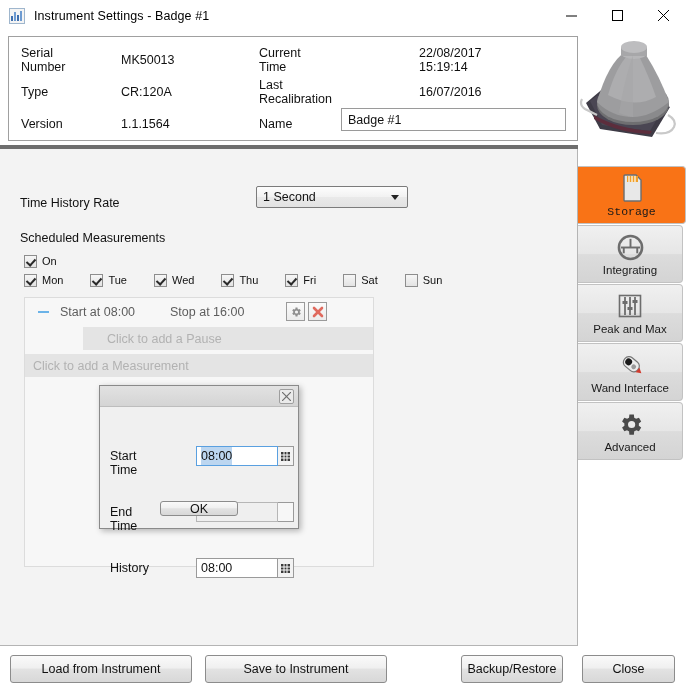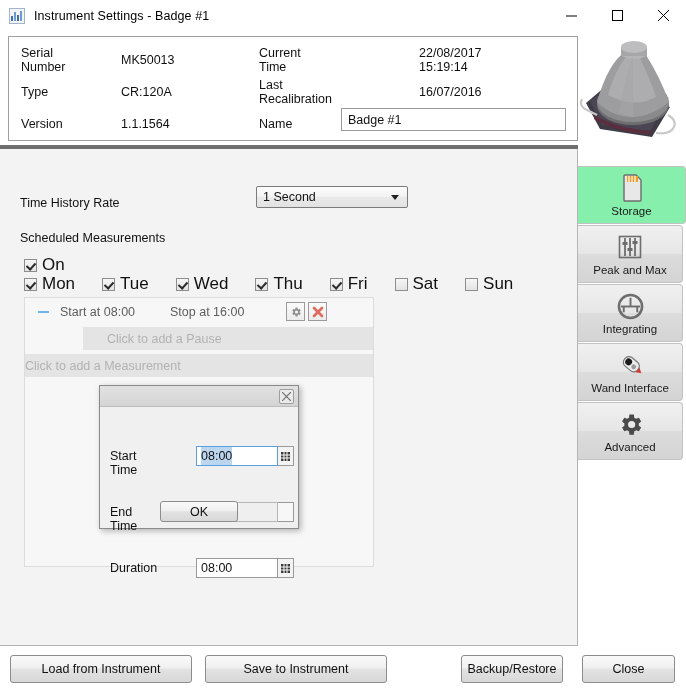--- a/index.html
+++ b/index.html
@@ -164,22 +164,22 @@
     width: 0; height: 0;
     border-left: 4px solid transparent;
     border-right: 4px solid transparent;
     border-top: 5px solid #222;
   }
 
   
   .cb-wrap {
     position: absolute;
     display: flex;
-    align-items: center;
-    font-size: 17px;
+    align-items: flex-start;
+    font-size: 11px;
     color: #111;
   }
   .cbox {
     width: 13px; height: 13px;
     border: 1px solid #8d8d8d;
     background: linear-gradient(to bottom,#f6f6f6,#e3e3e3);
     box-sizing: border-box;
     position: relative;
     margin-right: 5px;
     flex: none;
@@ -258,20 +258,21 @@
   }
   .add-pause {
     left: 58px; top: 29px;
     width: 290px;
     padding-left: 24px;
     box-sizing: border-box;
   }
   .add-meas {
     left: 0; top: 56px;
     width: 348px;
+    padding-left: 8px;
     box-sizing: border-box;
   }
 
   
   .clear-btn {
     position: absolute;
     left: 20px; top: 470px;
     width: 148px; height: 28px;
     border: 1px solid #8c8c8c;
     border-radius: 3px;
@@ -309,23 +310,24 @@
     border-left: none;
     border-radius: 0 4px 4px 0;
     background: linear-gradient(to bottom,#f0f0f0 0%,#e6e6e6 50%,#dcdcdc 51%,#d4d4d4 100%);
     box-sizing: border-box;
     display: flex;
     flex-direction: column;
     align-items: center;
     justify-content: center;
   }
   .tab.active {
-    background: #86efac;
+    background: #f97316;
     border-color: #c2c2c2;
     width: 108px;
+    font-family: Liberation Mono, monospace;
   }
   .tab-icon {
     height: 30px;
     display: flex; align-items: center; justify-content: center;
   }
   .tab-label {
     font-size: 11.5px;
     color: #1a1a1a;
     margin-top: 2px;
     white-space: nowrap;
@@ -435,21 +437,21 @@
     display: flex; align-items: center; justify-content: center;
     box-sizing: border-box;
   }
   .dlg-picker.blank { background: #f7f7f7; }
   .f1 { top: 30px; }
   .f2 { top: 58px; }
   .f3 { top: 86px; }
   .dlg-ok {
     position: absolute;
     left: 60px; top: 115px;
-    width: 78px; height: 21px;
+    width: 78px; height: 15px;
     border: 1px solid #8c8c8c;
     border-radius: 3px;
     background: linear-gradient(to bottom,#fafafa 0%,#f0f0f0 45%,#e2e2e2 52%,#d8d8d8 100%);
     font-family: "Liberation Sans", sans-serif;
     font-size: 12.5px;
     color: #111;
     box-sizing: border-box;
     display: flex; align-items: center; justify-content: center;
   }
 </style>
@@ -622,44 +624,44 @@
             <line x1="9" y1="2" x2="9" y2="8" stroke="#fff" stroke-width="1.2"></line>
             <line x1="12" y1="2" x2="12" y2="8" stroke="#fff" stroke-width="1.2"></line>
             <line x1="15" y1="2" x2="15" y2="8" stroke="#fff" stroke-width="1.2"></line>
           </svg>
         </span>
         <span class="tab-label">Storage</span>
       </div>
 
       <div class="tab">
         <span class="tab-icon">
+          <svg width="27" height="27" viewBox="0 0 28 28">
+            <circle cx="14" cy="14" r="12" fill="none" stroke="#6d6d6d" stroke-width="2.6"></circle>
+            <line x1="14" y1="14" x2="14" y2="5" stroke="#6d6d6d" stroke-width="2"></line>
+            <line x1="7" y1="14" x2="7" y2="20" stroke="#6d6d6d" stroke-width="2"></line>
+            <line x1="21" y1="14" x2="21" y2="20" stroke="#6d6d6d" stroke-width="2"></line>
+            <line x1="4" y1="14" x2="24" y2="14" stroke="#6d6d6d" stroke-width="2"></line>
+          </svg>
+        </span>
+        <span class="tab-label">Integrating</span>
+      </div>
+
+      <div class="tab">
+        <span class="tab-icon">
           <svg width="26" height="26" viewBox="0 0 26 26">
             <rect x="2.5" y="2.5" width="21" height="21" fill="none" stroke="#6d6d6d" stroke-width="1.6"></rect>
             <line x1="8" y1="4" x2="8" y2="22" stroke="#6d6d6d" stroke-width="1.8"></line>
             <line x1="13" y1="4" x2="13" y2="22" stroke="#6d6d6d" stroke-width="1.8"></line>
             <line x1="18" y1="4" x2="18" y2="22" stroke="#6d6d6d" stroke-width="1.8"></line>
             <rect x="5.5" y="8" width="5" height="3" fill="#6d6d6d"></rect>
             <rect x="10.5" y="14" width="5" height="3" fill="#6d6d6d"></rect>
             <rect x="15.5" y="7" width="5" height="3" fill="#6d6d6d"></rect>
           </svg>
         </span>
         <span class="tab-label">Peak and Max</span>
-      </div>
-
-      <div class="tab">
-        <span class="tab-icon">
-          <svg width="27" height="27" viewBox="0 0 28 28">
-            <circle cx="14" cy="14" r="12" fill="none" stroke="#6d6d6d" stroke-width="2.6"></circle>
-            <line x1="14" y1="14" x2="14" y2="5" stroke="#6d6d6d" stroke-width="2"></line>
-            <line x1="7" y1="14" x2="7" y2="20" stroke="#6d6d6d" stroke-width="2"></line>
-            <line x1="21" y1="14" x2="21" y2="20" stroke="#6d6d6d" stroke-width="2"></line>
-            <line x1="4" y1="14" x2="24" y2="14" stroke="#6d6d6d" stroke-width="2"></line>
-          </svg>
-        </span>
-        <span class="tab-label">Integrating</span>
       </div>
 
       <div class="tab">
         <span class="tab-icon">
           <svg width="30" height="28" viewBox="0 0 30 28">
             <g transform="rotate(40 15 14)">
               <rect x="7" y="7" width="17" height="11" rx="5" fill="#ececec" stroke="#777" stroke-width="1.2"></rect>
               <circle cx="12" cy="12.5" r="3.4" fill="#1a1a1a"></circle>
               <circle cx="19" cy="13" r="2.4" fill="#9a9a9a"></circle>
               <path d="M24 10 l5 3 l-5 3 z" fill="#d23b2e"></path>
@@ -709,21 +711,21 @@
 
     <div class="dlg-field f2">
       <span class="dlg-label" style="top:61px">End Time</span>
       <div class="dlg-input disabled" style="top:58px">
         <span>16:00</span>
       </div>
       <div class="dlg-picker blank" style="top:58px"></div>
     </div>
 
     <div class="dlg-field f3">
-      <span class="dlg-label" style="top:89px">Duration</span>
+      <span class="dlg-label" style="top:89px">History</span>
       <div class="dlg-input" style="top:86px">
         <span>08:00</span>
       </div>
       <div class="dlg-picker" style="top:86px">
         <svg width="9" height="9" viewBox="0 0 9 9">
           <rect x="0" y="0" width="9" height="9" fill="#3a3a3a"></rect>
           <line x1="3" y1="0" x2="3" y2="9" stroke="#fff" stroke-width="1"></line>
           <line x1="6" y1="0" x2="6" y2="9" stroke="#fff" stroke-width="1"></line>
           <line x1="0" y1="3" x2="9" y2="3" stroke="#fff" stroke-width="1"></line>
           <line x1="0" y1="6" x2="9" y2="6" stroke="#fff" stroke-width="1"></line>

